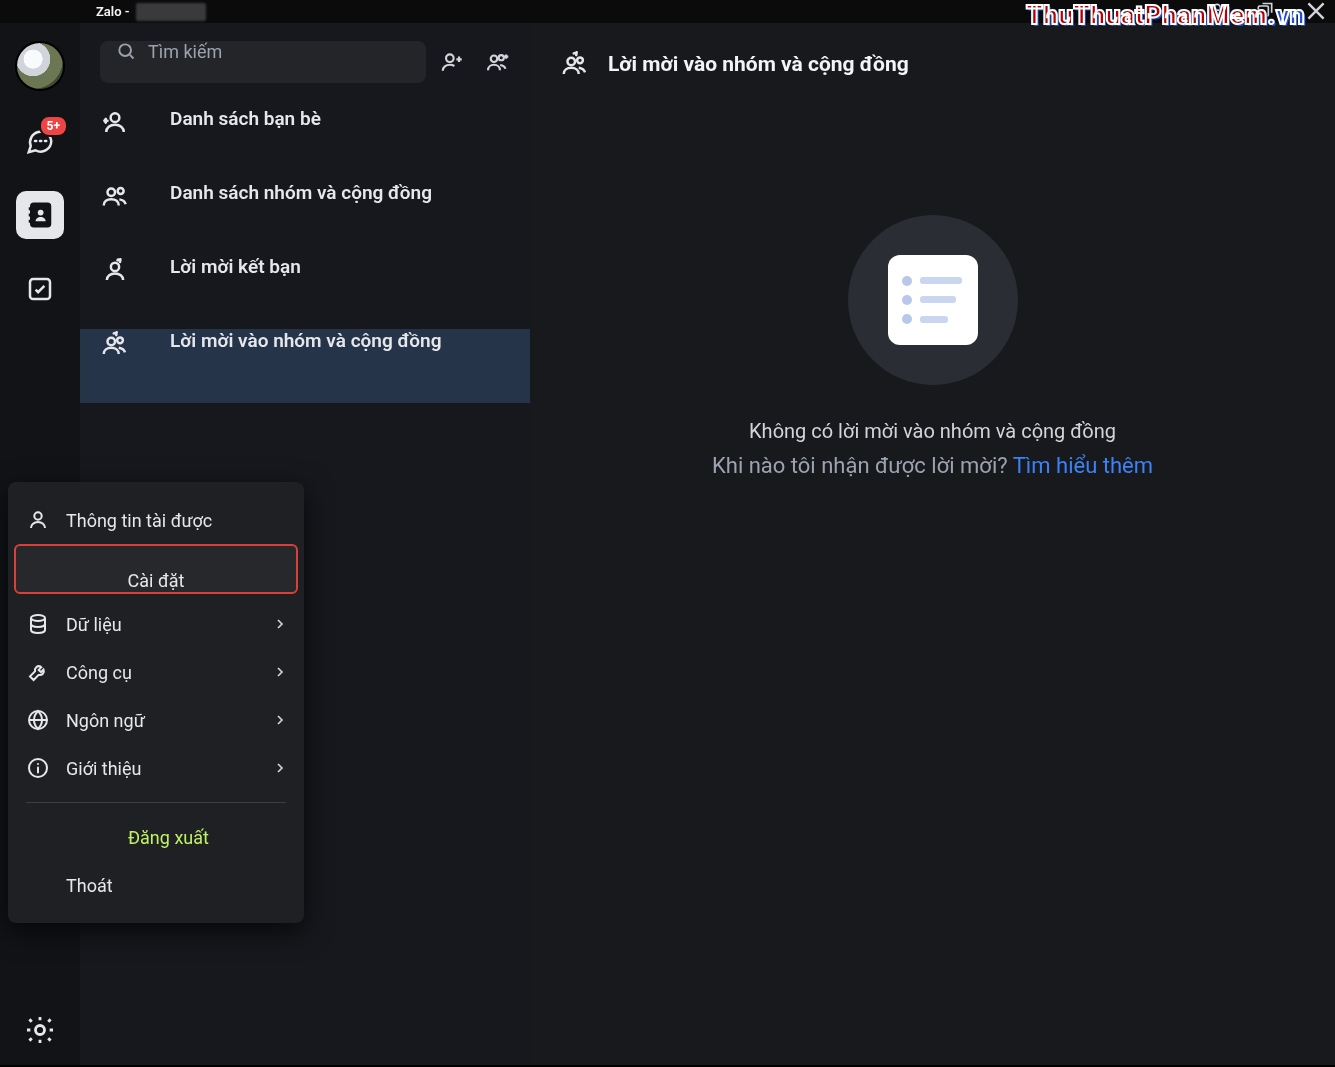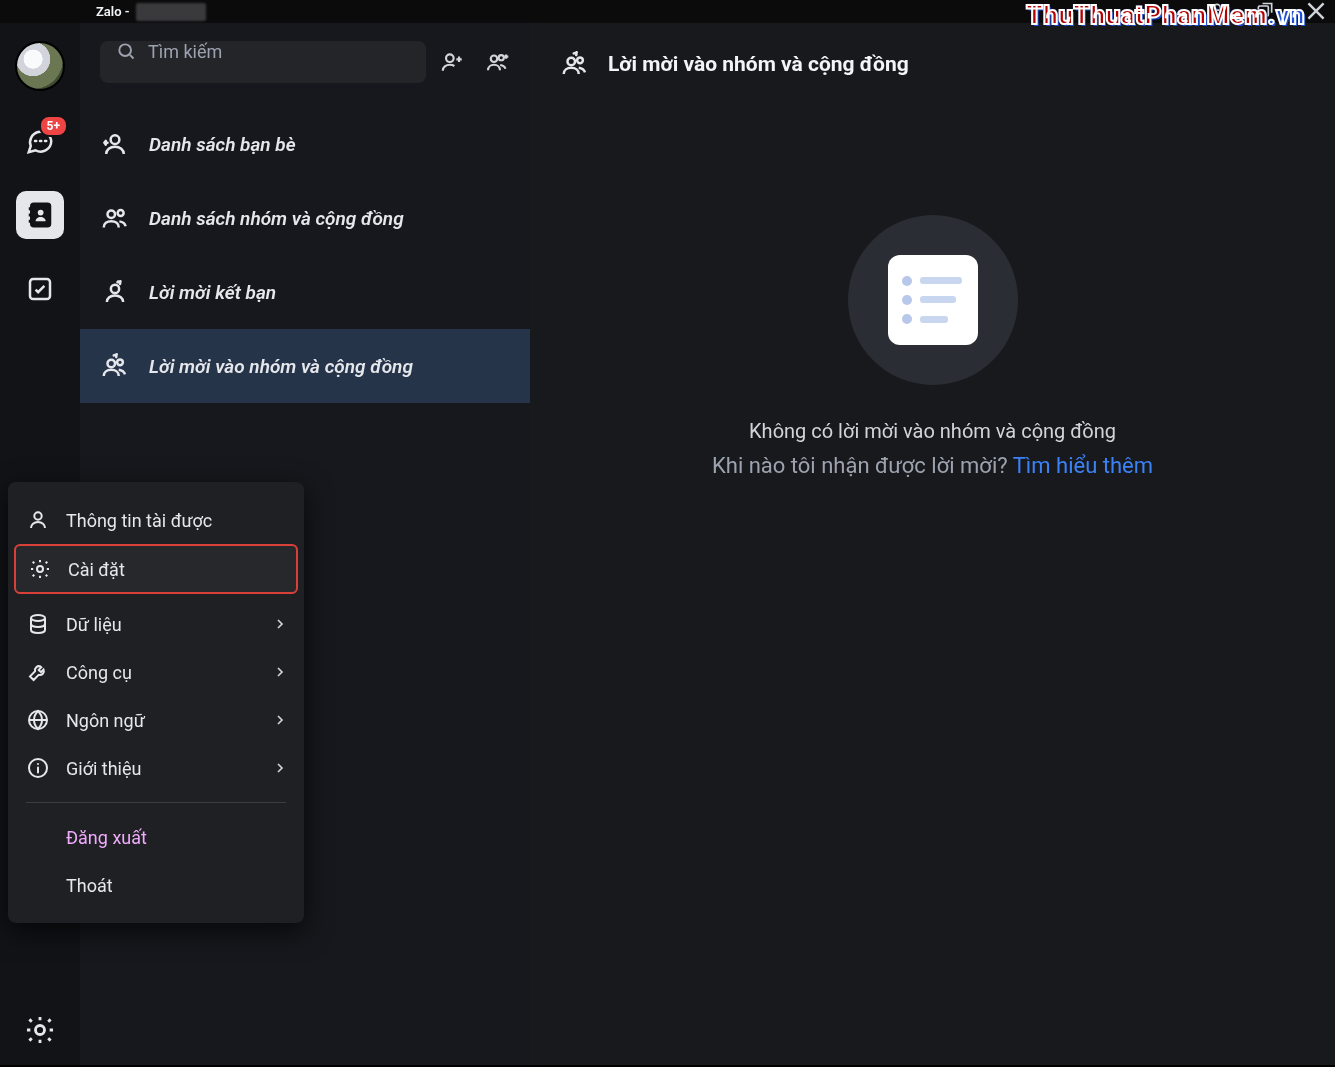--- a/index.html
+++ b/index.html
@@ -34,21 +34,21 @@
 
 
 .sidebar { width:450px; background:#16181d; display:flex; flex-direction:column; }
 .search-row { display:flex; align-items:center; gap:6px; padding:18px 12px 18px 20px; }
 .search { flex:1; display:flex; gap:12px; background:#232529; border-radius:8px; padding:0 16px; height:42px; color:#9ca3af; font-size:18px; cursor:text;}
 .search svg { width:20px;height:20px; stroke:#9ca3af; fill:none; stroke-width:2.3; }
 .icon-btn { width:40px;height:40px; display:flex;align-items:center;justify-content:center; cursor:pointer;}
 .icon-btn svg { width:26px;height:26px; stroke:#d1d5db; fill:none; stroke-width:2; }
 
 .list { display:flex; flex-direction:column; margin-top:6px; }
-.list-item { display:flex; align-items:center; gap:19px; padding:0 20px; height:74px; font-size:19px; font-weight:600; color:#e5e7eb; cursor:pointer;font-style:italic; }
+.list-item { display:flex; gap:40px; padding:0 20px; height:74px; font-size:19px; font-weight:600; color:#e5e7eb; cursor:pointer; }
 .list-item svg { width:30px;height:30px; stroke:#e5e7eb; fill:none; stroke-width:2; }
 .list-item.selected { background:#26344a; }
 
 
 .main { flex:1; background:#18191d; display:flex; flex-direction:column; }
 .main-header { display:flex; align-items:center; gap:18px; padding:26px 30px; font-size:21px; font-weight:700; color:#f3f4f6; }
 .main-header svg { width:30px;height:30px; stroke:#e5e7eb; fill:none; stroke-width:2; }
 .empty { flex:1; display:flex; flex-direction:column; align-items:center; padding-top:110px; }
 .empty-circle { width:170px;height:170px; border-radius:50%; background:#2a2d33; display:flex; align-items:center; justify-content:center; }
 .empty-card { width:90px;height:90px; background:#fff; border-radius:12px; padding:16px 14px; display:flex; flex-direction:column; justify-content:space-around; }
@@ -61,23 +61,23 @@
 
 
 .menu {
   position:absolute; left:8px; top:482px; width:296px;
   background:#1e2024; border-radius:8px; padding:14px 0;
   box-shadow:0 8px 28px rgba(0,0,0,0.7);
 }
 .menu-item { display:flex; align-items:center; gap:16px; height:48px; padding:0 18px; font-size:18px; color:#e5e7eb; cursor:pointer; position:relative;}
 .menu-item svg.mi { width:24px;height:24px; stroke:#e5e7eb; fill:none; stroke-width:2; }
 .menu-item .chev { position:absolute; right:16px; width:16px;height:16px; stroke:#d1d5db; fill:none; stroke-width:2.5; }
-.menu-item.highlight { background:#26282c; border:2px solid #d9403a; border-radius:6px; margin:0 6px; padding:8px 12px; height:50px;}
+.menu-item.highlight { background:#26282c; border:2px solid #d9403a; border-radius:6px; margin:0 6px; padding:8px 12px; height:50px;flex-direction:column;}
 .menu-sep { height:1px; background:#3a3d42; margin:10px 18px; }
-.menu-item.logout { color:#f0abfc; padding-left:58px; }
+.menu-item.logout { color:#bef264; padding-left:73px;margin-left:47px; }
 .menu-item.exit { padding-left:58px; }
 
 </style>
 </head>
 <body>
 
 <div class="titlebar">
   <span>Zalo -</span>
   <span class="title-hidden"></span>
   <div class="window-buttons">

